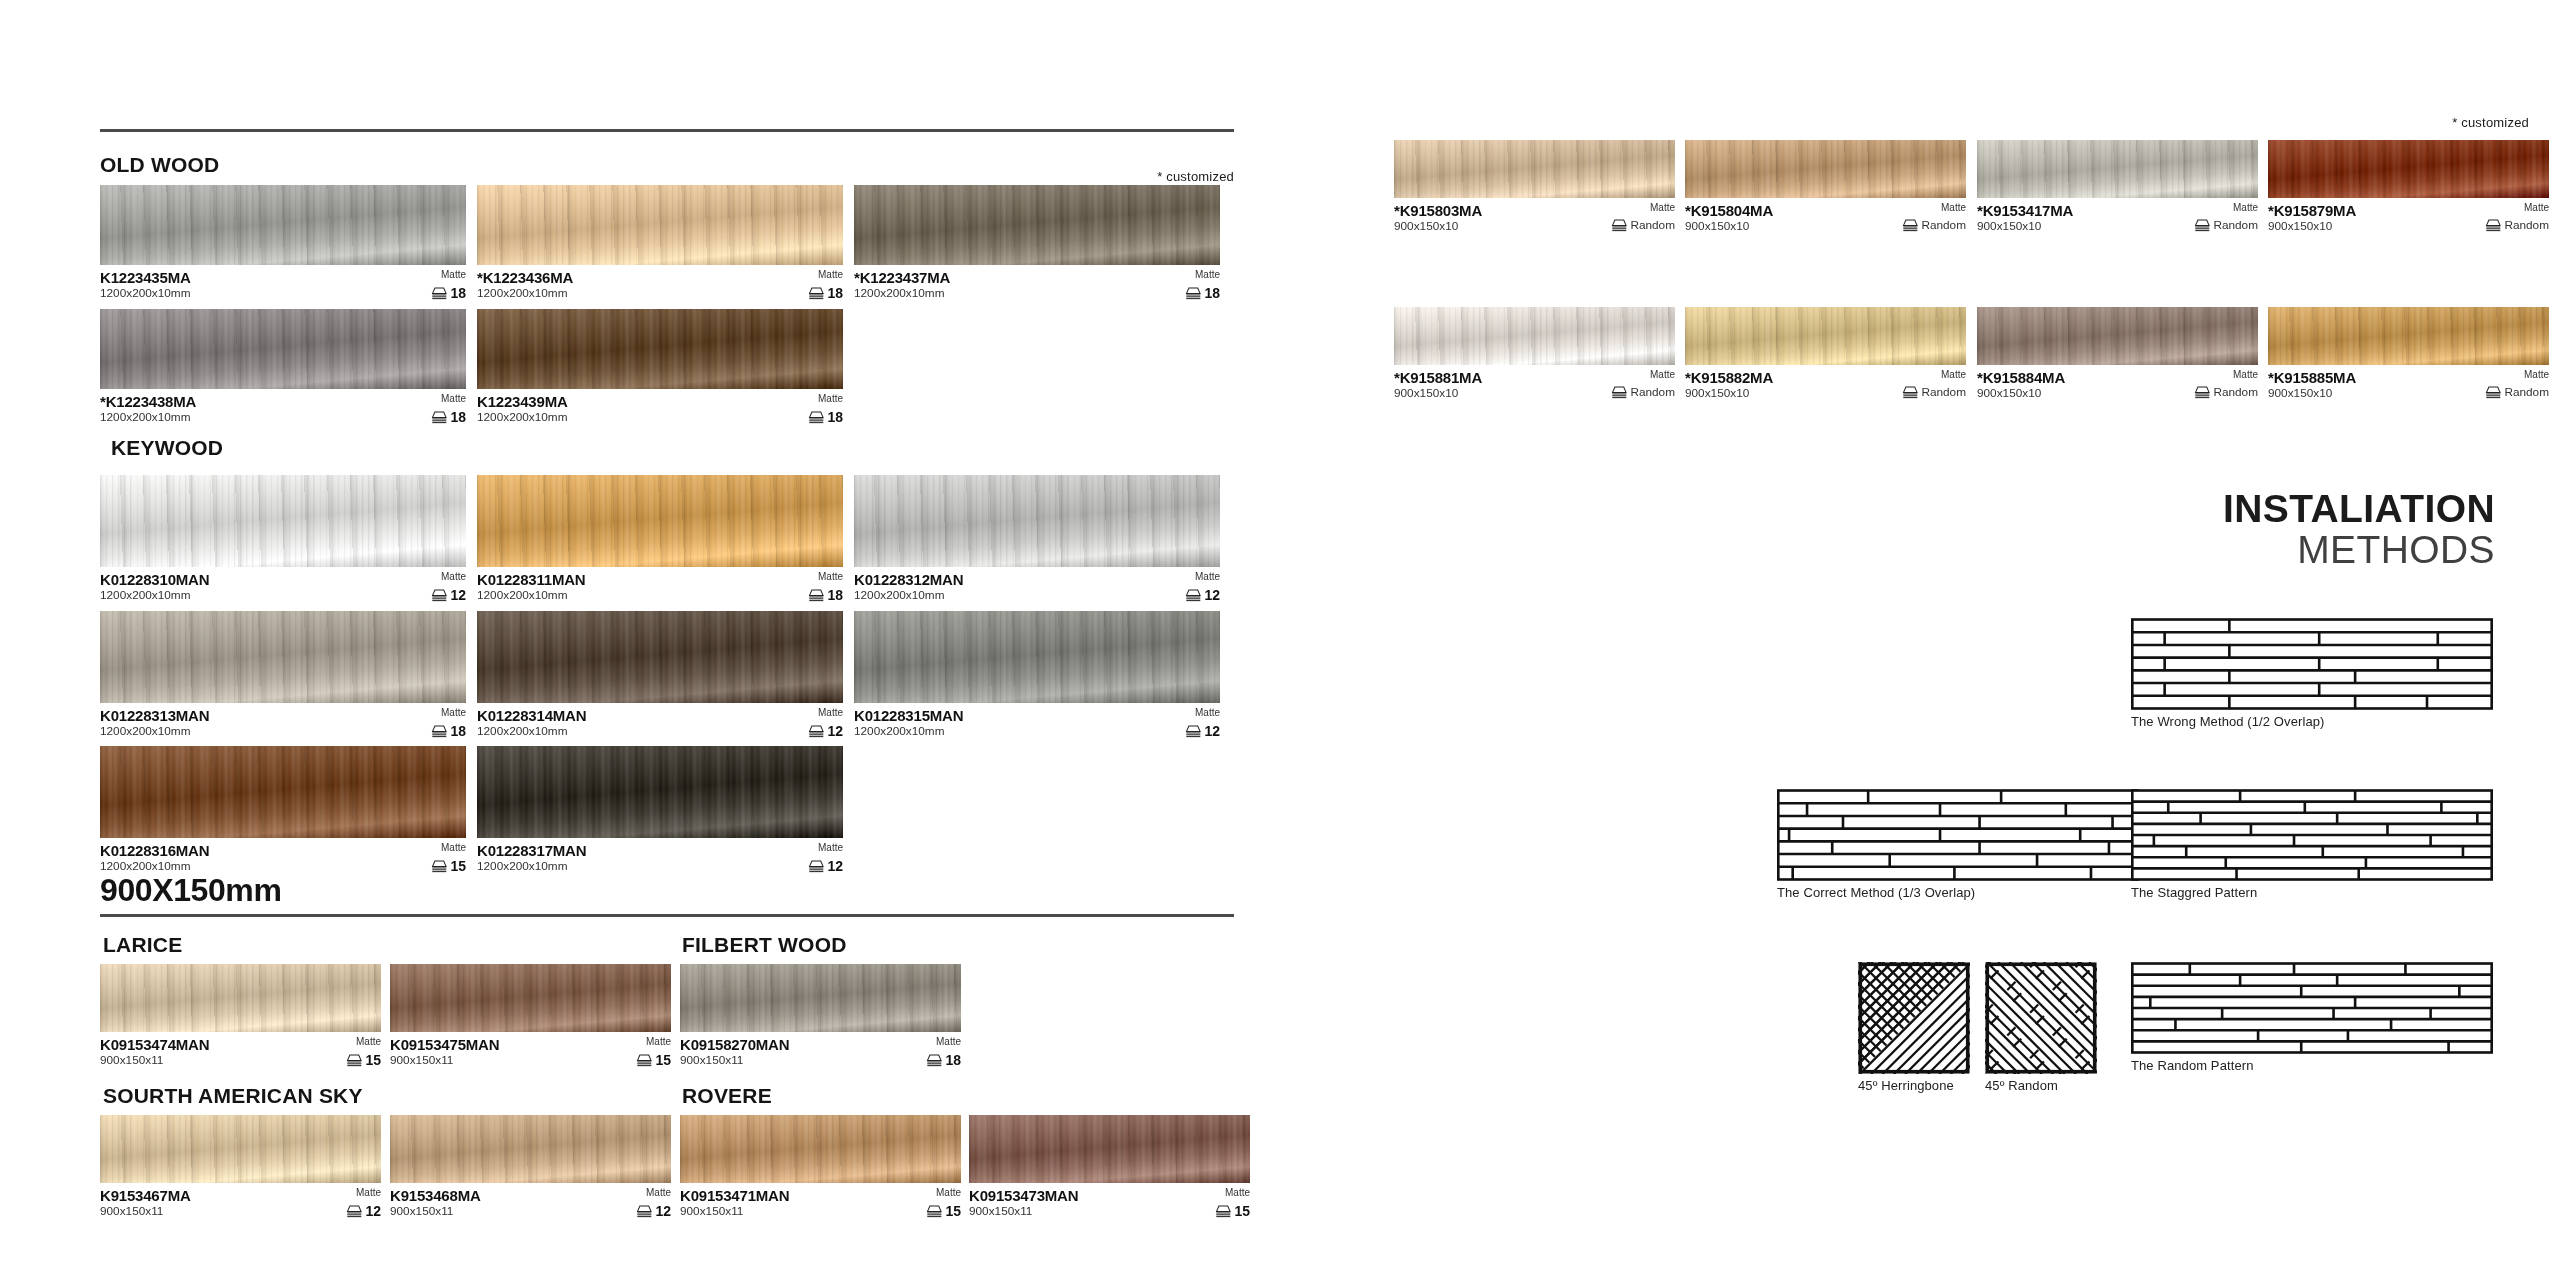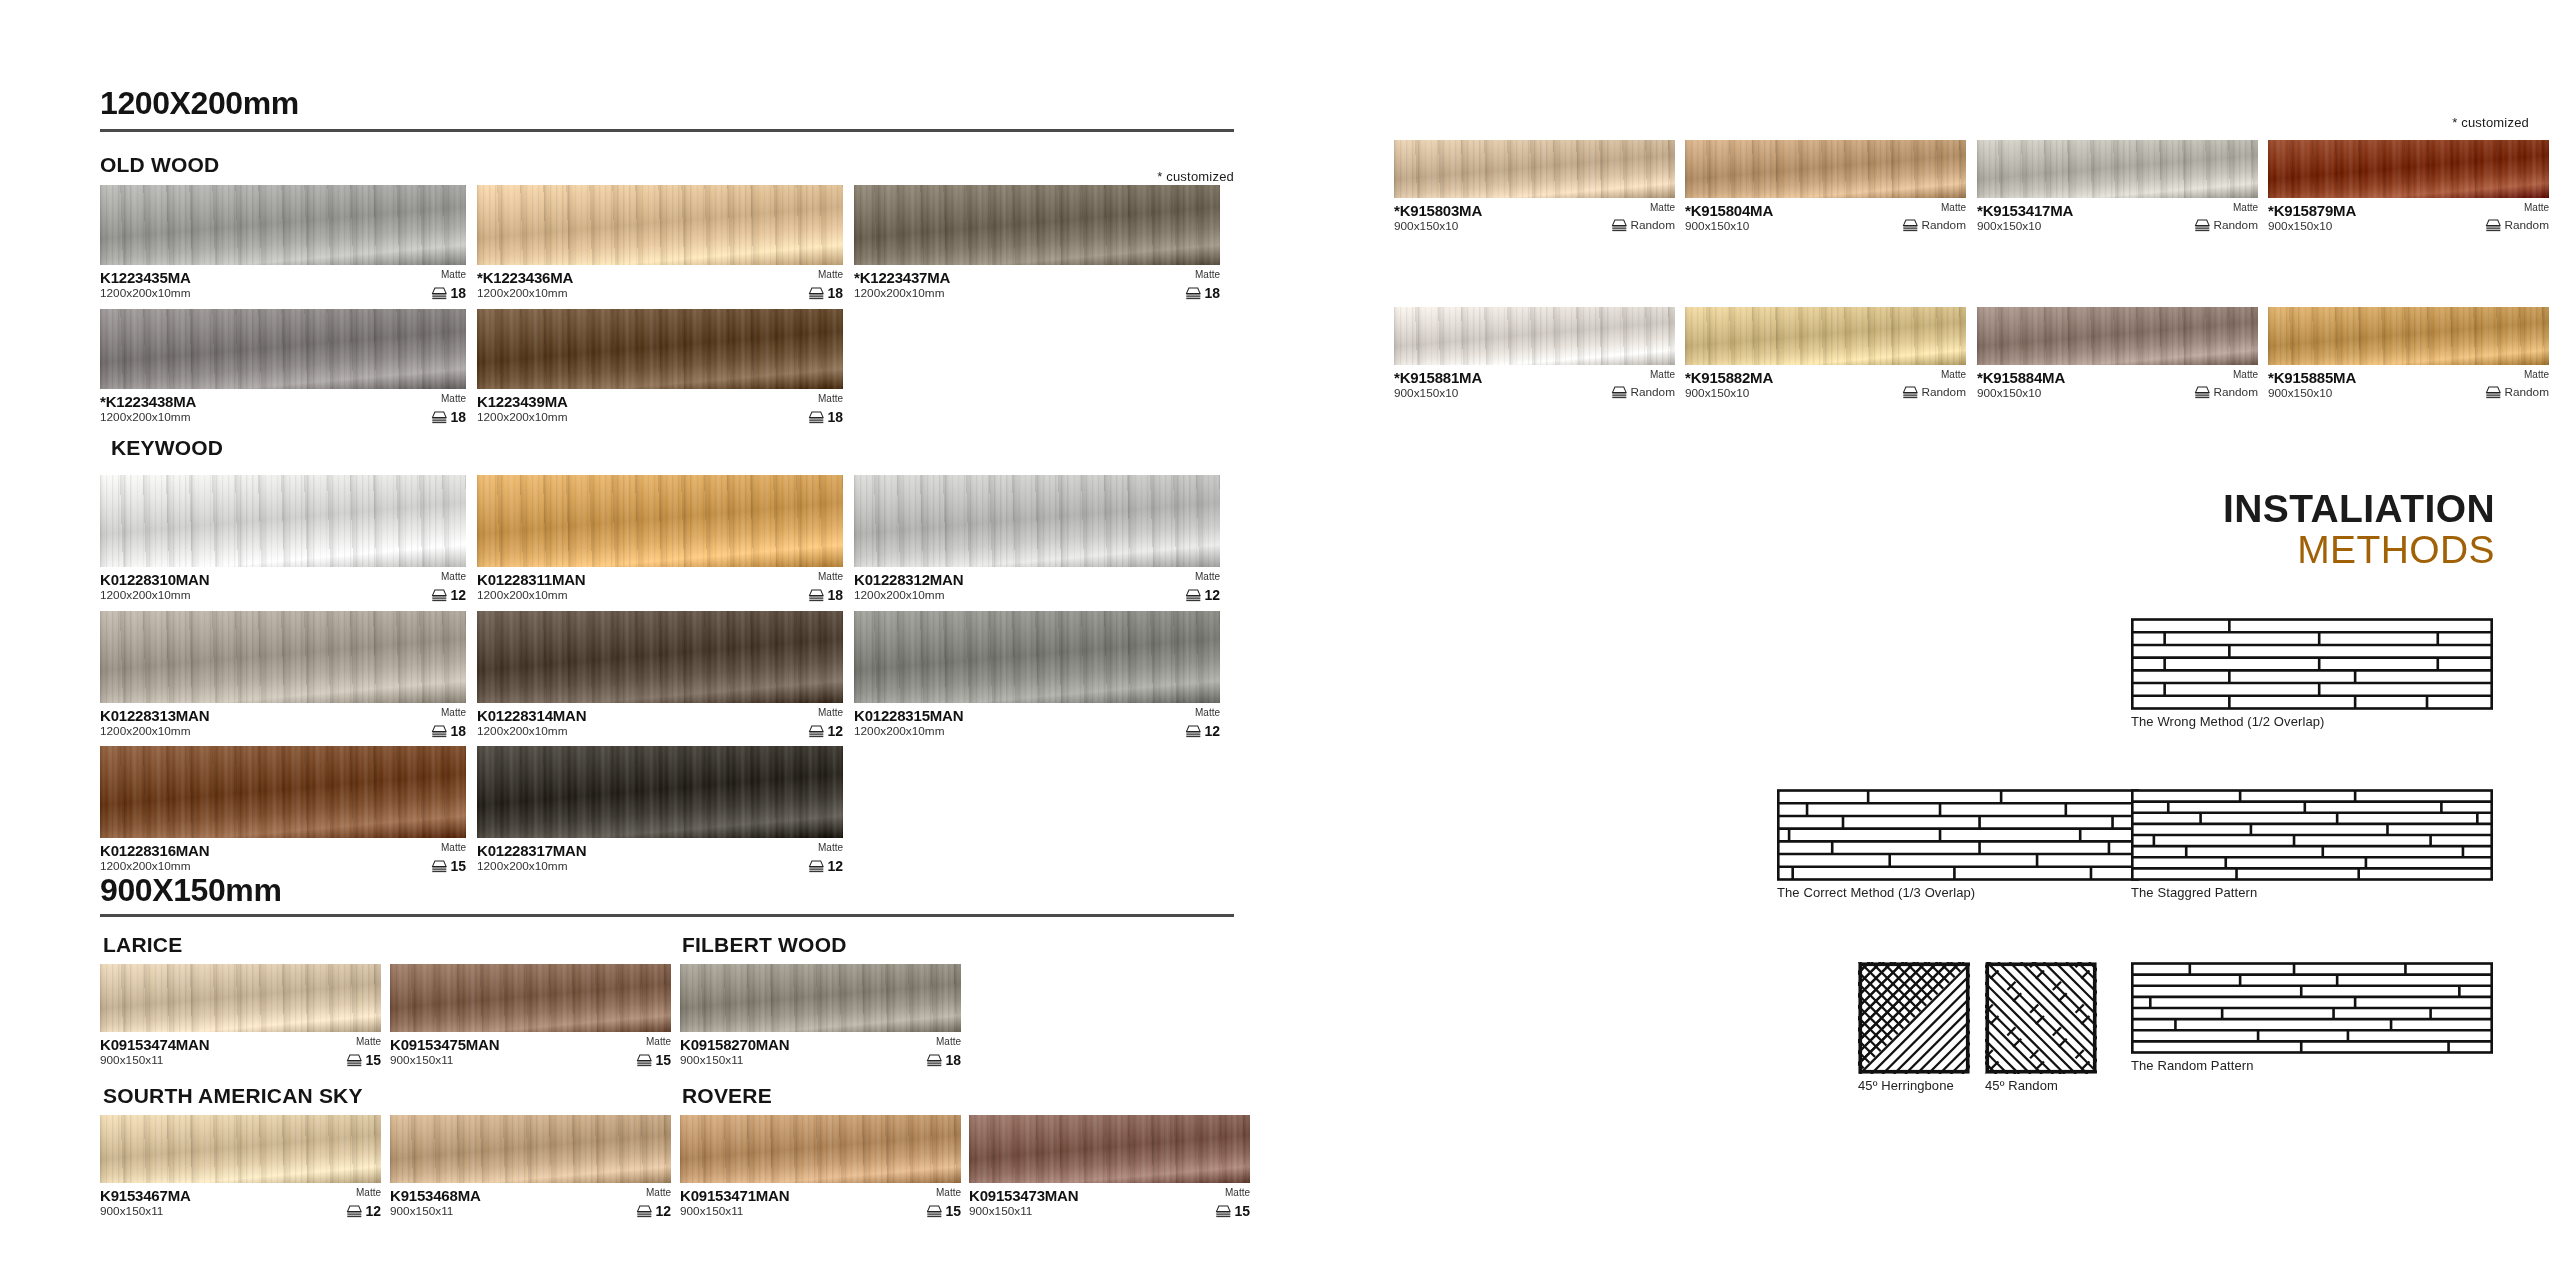--- a/index.html
+++ b/index.html
@@ -30,33 +30,30 @@
   .dim{position:absolute;left:0;top:17.4px;font-size:11.8px;color:#333;white-space:nowrap;}
   .finish{position:absolute;right:0;top:0.9px;font-size:10px;color:#333;white-space:nowrap;}
   .pallet{position:absolute;right:0;top:16.6px;display:flex;align-items:center;gap:2.6px;white-space:nowrap;}
   .pallet .num{font-size:14px;font-weight:bold;color:#111;}
   .pallet .num.word{font-size:11.8px;font-weight:normal;color:#333;}
   .pallet svg{display:block;}
 
   
   .inst-head{position:absolute;text-align:right;}
   .inst-line1{font-size:39px;font-weight:bold;letter-spacing:0.4px;color:#1b1b1b;line-height:1.05;}
-  .inst-line2{font-size:39px;font-weight:normal;letter-spacing:0.4px;color:#a16207;line-height:1.05;}
+  .inst-line2{font-size:39px;font-weight:normal;letter-spacing:0.4px;color:#404040;line-height:1.05;}
   .diagram{position:absolute;}
   .diagram svg{display:block;}
   .diag-cap{font-size:13px;color:#222;margin-top:4.4px;letter-spacing:0.1px;white-space:nowrap;}
 </style>
 </head>
 <body>
 
 <div class="page">
 
-  <div style="position:absolute;left:100px;top:85px;width:1143px;">
-    <div class="size-title">1200X200mm</div>
-  </div>
   <div class="rule" style="position:absolute;left:100px;top:129px;width:1134px;"></div>
 
   <div class="series-title" style="position:absolute;left:100px;top:153px;">OLD WOOD</div>
   <div class="customized" style="position:absolute;left:1134px;top:169px;width:100px;text-align:right;">* customized</div>
 
   <div id="left-old-wood">
       <div class="card" style="left: 100px; top: 185px; width: 366px;">
         <div class="swatch" style="height:80px;background-image:repeating-linear-gradient(90deg,rgba(0,0,0,.07) 0px, rgba(0,0,0,0) 1.7px, rgba(255,255,255,.05) 3.5px, rgba(0,0,0,0) 6.1px),repeating-linear-gradient(88deg,rgba(0,0,0,.10) 0px, rgba(0,0,0,0) 7.9px, rgba(255,255,255,.08) 14px, rgba(0,0,0,0) 23px),linear-gradient(175deg,#bdbdb9 0%,#a9a9a5 22%,#8f8f8b 48%,#a9a9a5 66%,#cbcbc7 82%,#797975 100%);"></div>
         <div class="meta">
           <div class="code">K1223435MA</div>

